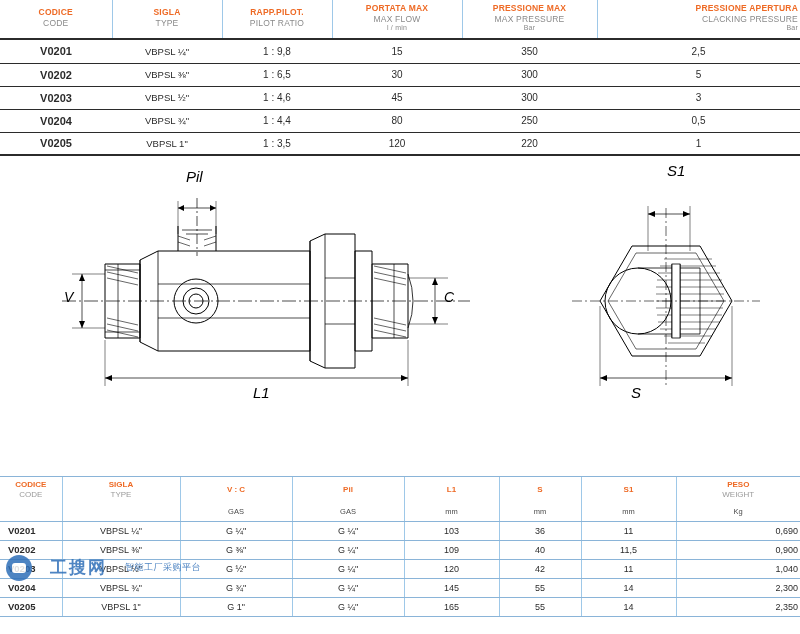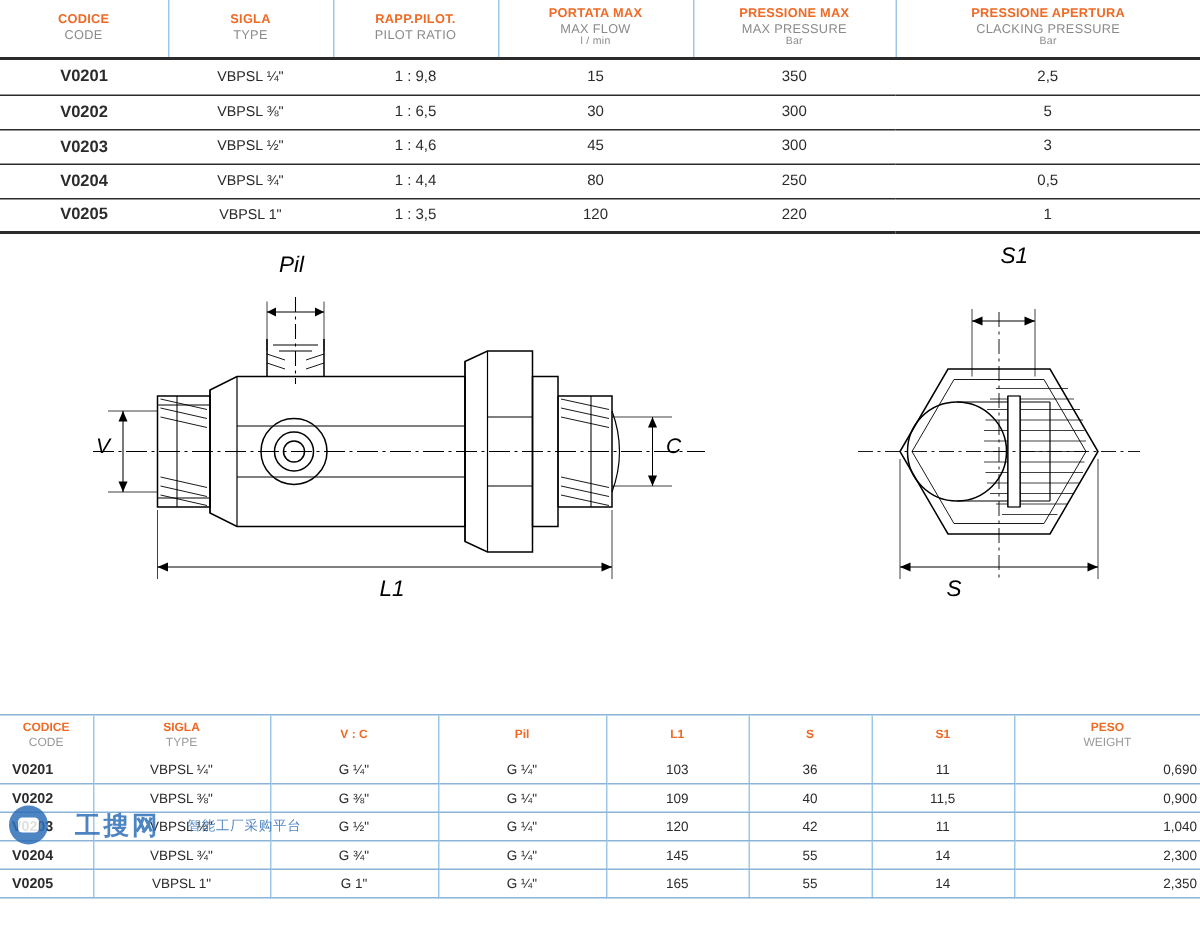--- a/index.html
+++ b/index.html
@@ -29,21 +29,21 @@
   .top-table thead th {
     color: #ee6a25;
     font-size: 8.5px;
     font-weight: bold;
     letter-spacing: .2px;
     padding: 3px 2px 5px 2px;
     line-height: 1.25;
     border-right: 1px solid #9ec8e8;
     background: #fff;
   }
-  .top-table thead th:last-child { border-right: none; }
+  .top-table thead th:last-child { border-right: none; text-align: right; }
   .th-l1 { display: block; color: #ee6a25; }
   .th-l2 { display: block; color: #8a8a8a; font-weight: normal; }
   .th-l3 { display: block; color: #8a8a8a; font-weight: normal; font-size: 7px; }
 
   .hdr-rule-top { height: 2px; background: #2b2b2b; }
 
   .top-table tbody tr { height: 23px; }
   .top-table tbody td {
     font-size: 10px;
     color: #2b2b2b;
@@ -413,20 +413,30 @@
           </th>
           <th>
             <span>S1</span>
             <span class="bt-l2"></span>
           </th>
           <th>
             <span>PESO</span>
             <span class="bt-l2">WEIGHT</span>
           </th>
         </tr>
+        <tr class="units">
+          <th></th>
+          <th></th>
+          <th>GAS</th>
+          <th>GAS</th>
+          <th>mm</th>
+          <th>mm</th>
+          <th>mm</th>
+          <th>Kg</th>
+        </tr>
       </thead>
       <tbody>
         <tr>
           <td class="code">V0201</td>
           <td>VBPSL ¼"</td>
           <td>G ¼"</td>
           <td>G ¼"</td>
           <td>103</td>
           <td>36</td>
           <td>11</td>

